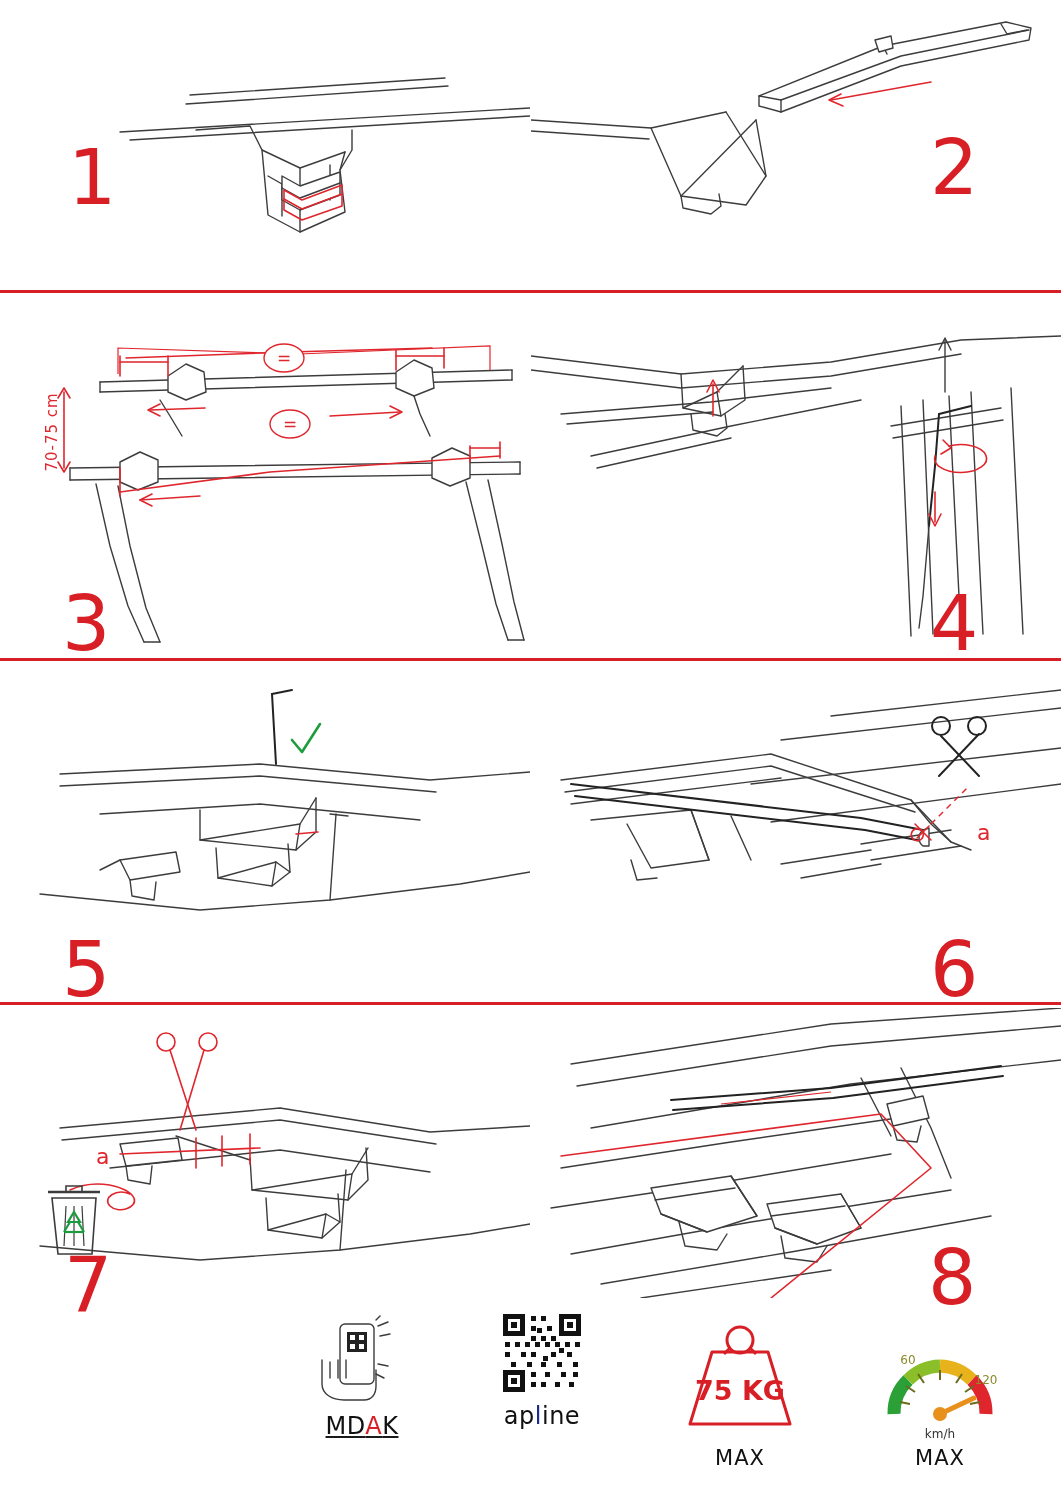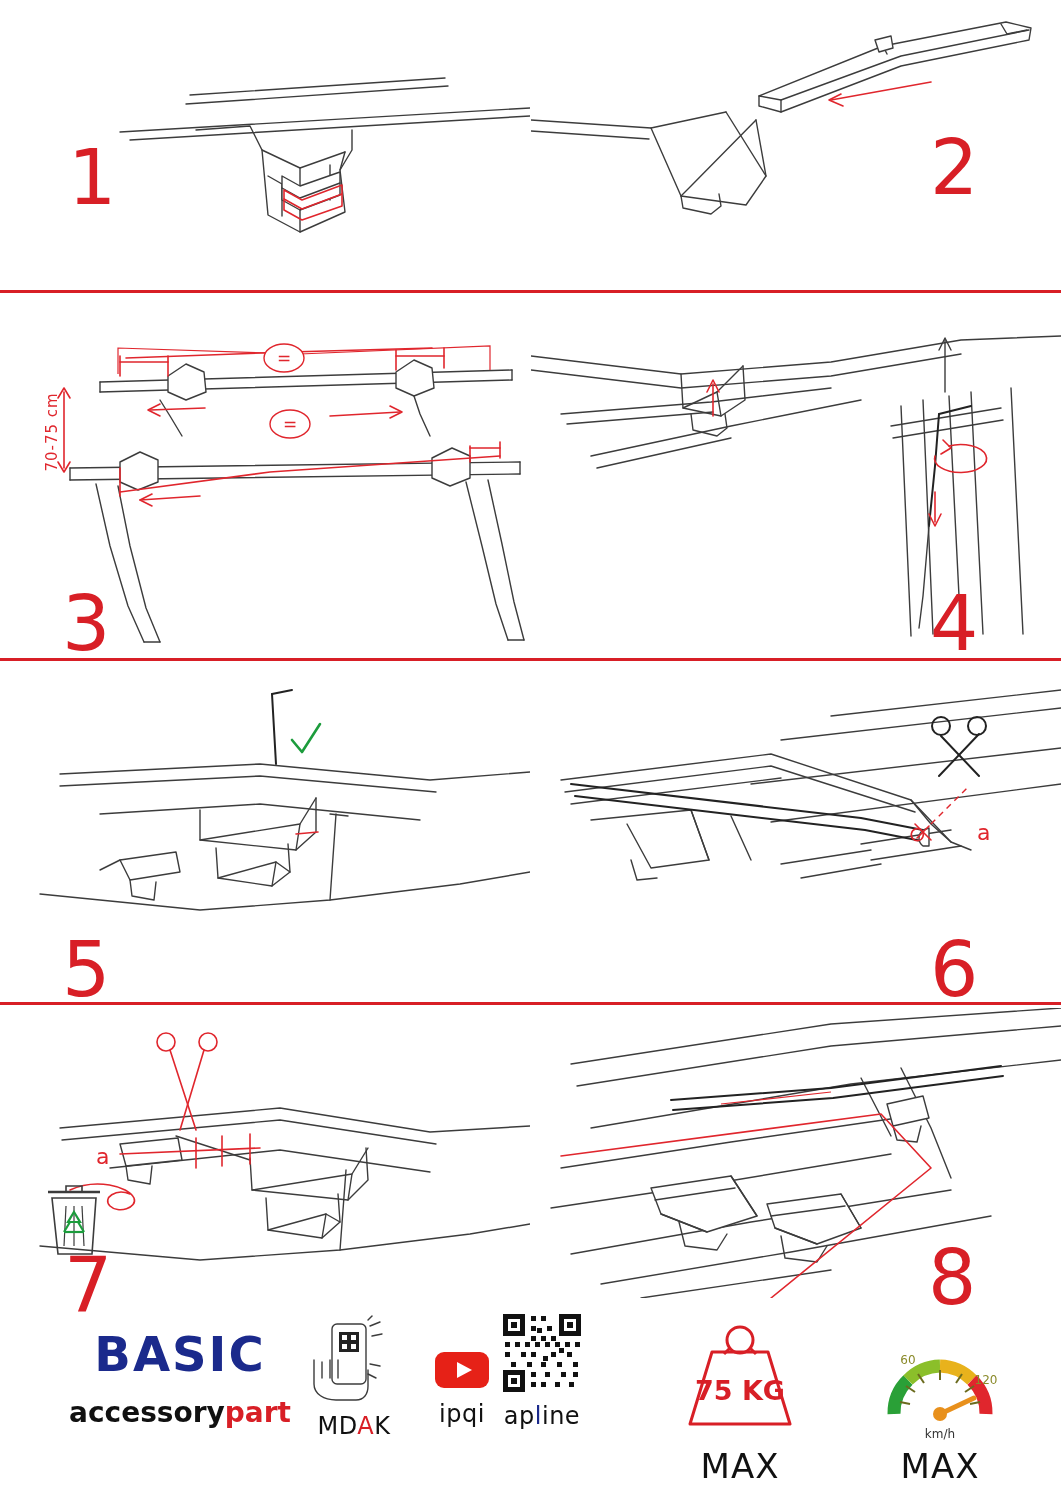--- a/index.html
+++ b/index.html
@@ -23,21 +23,21 @@
   
   .footer{position:absolute;left:0;top:1300px;width:1061px;height:200px;}
   .brandblock{position:absolute;left:60px;top:30px;width:240px;text-align:center;}
   .brand-basic{font-family:"DejaVu Sans",sans-serif;font-weight:bold;font-size:48px;letter-spacing:2px;color:#1b2a8c;line-height:1;}
   .brand-accessory{font-family:"DejaVu Sans",sans-serif;font-weight:bold;font-size:28px;letter-spacing:0px;margin-top:18px;color:#111;}
   .brand-accessory .part{color:#d81f26;}
   .logo-cell{position:absolute;text-align:center;}
   .logo-label{font-family:"DejaVu Sans",sans-serif;font-size:24px;color:#111;margin-top:6px;letter-spacing:0.5px;}
   .logo-label .accent{color:#d81f26;}
   .logo-label .blue{color:#1b2a8c;}
-  .maxlabel{font-family:"DejaVu Sans",sans-serif;font-size:34px;color:#111;text-align:center;margin-top:2px;letter-spacing:1px;}
+  .maxlabel{font-family:"DejaVu Sans",sans-serif;font-size:21px;color:#111;text-align:center;margin-top:2px;letter-spacing:1px;}
   .weighttext{font-family:"DejaVu Sans",sans-serif;font-size:27px;fill:#d81f26;font-weight:bold;}
   .kmh{font-family:"DejaVu Sans",sans-serif;font-size:12px;fill:#333;}
   .gaugenum{font-family:"DejaVu Sans",sans-serif;font-size:12px;fill:#8a8a2a;}
 </style>
 </head>
 <body>
 
 <div class="sheet">
 
   <div class="panel" style="left:0;top:0;width:530px;height:290px;">
@@ -385,28 +385,22 @@
       </g>
       <g class="red-thin" stroke="#e0262d">
         <path d="M190 96 L300 84"></path>
       </g>
     </svg>
   </div>
   <div class="stepnum" style="left:928px;top:1240px;">8</div>
 
   <div class="footer">
 
-    <div class="brandblock">
-      <div class="brand-basic">BASIC</div>
-      <div class="brand-accessory">
-        <span>accessory</span><span class="part">part</span>
-      </div>
-    </div>
-
-    <div class="logo-cell" style="left:284px;top:20px;width:140px;">
+
+    <div class="logo-cell" style="left:292px;top:20px;width:140px;text-decoration:underline;">
       <svg width="140" height="86" viewBox="0 0 140 86">
         <g class="ln" stroke="#333">
           <rect x="48" y="4" width="34" height="60" rx="5" fill="#fff"></rect>
           <rect x="55" y="12" width="20" height="20" fill="#222" stroke="none"></rect>
           <g fill="#fff" stroke="none">
             <rect x="58" y="15" width="5" height="5"></rect>
             <rect x="67" y="15" width="5" height="5"></rect>
             <rect x="58" y="24" width="5" height="5"></rect>
             <rect x="67" y="24" width="5" height="5"></rect>
           </g>
@@ -419,27 +413,20 @@
           <path d="M84 0 L88 -4"></path>
           <path d="M86 44 L96 46"></path>
           <path d="M84 54 L92 58"></path>
         </g>
       </svg>
       <div class="logo-label">
         <span>MD</span><span class="accent">A</span><span>K</span>
       </div>
     </div>
 
-    <div class="logo-cell" style="left:392px;top:44px;width:140px;">
-      <svg width="70" height="50" viewBox="0 0 70 50" style="margin:0 auto;">
-        <rect x="8" y="8" width="54" height="36" rx="9" fill="#e62117"></rect>
-        <path d="M30 18 L45 26 L30 34 Z" fill="#ffffff"></path>
-      </svg>
-      <div class="logo-label">ipqi</div>
-    </div>
 
     <div class="logo-cell" style="left:462px;top:8px;width:160px;">
       <svg width="90" height="88" viewBox="0 0 90 88" style="margin:0 auto;">
         <rect x="4" y="4" width="82" height="82" fill="#ffffff"></rect>
         <g fill="#111">
           <rect x="6" y="6" width="22" height="22"></rect>
             <rect x="62" y="6" width="22" height="22"></rect>
             <rect x="6" y="62" width="22" height="22"></rect>
         </g>
         <g fill="#ffffff">

